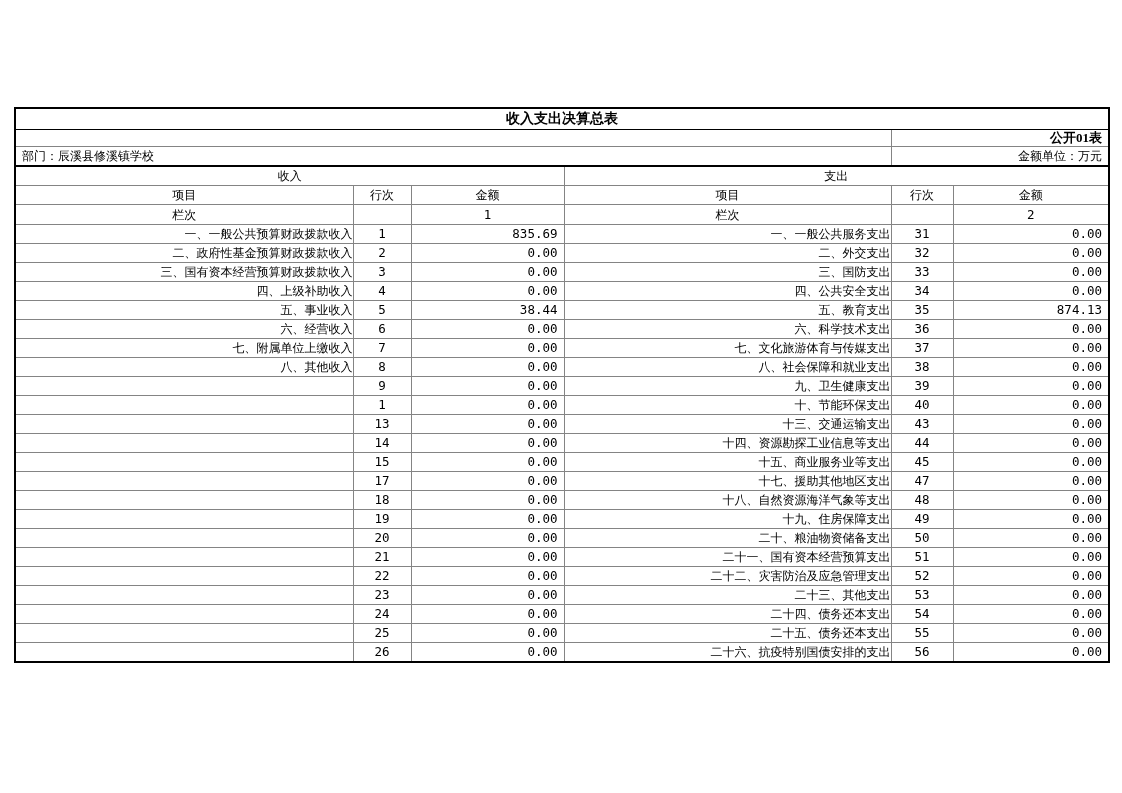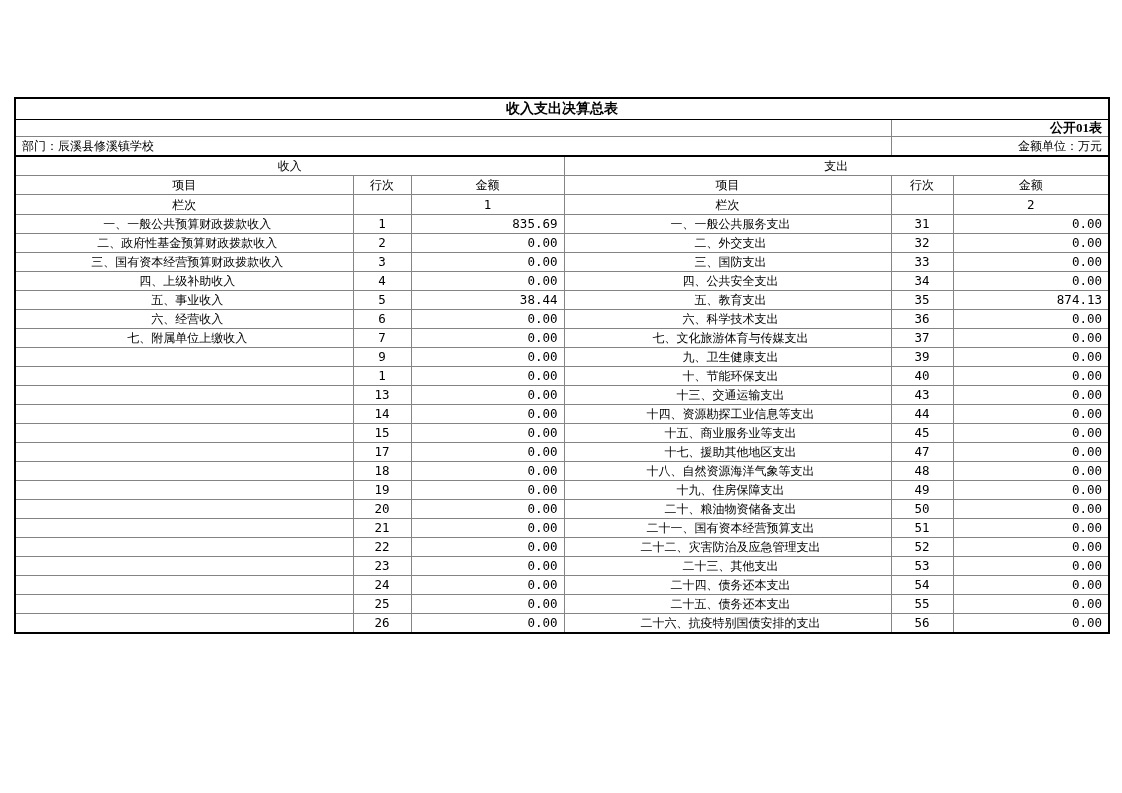--- a/index.html
+++ b/index.html
@@ -7,21 +7,21 @@
     padding: 0;
     background: #ffffff;
     width: 1122px;
     height: 793px;
     font-family: "Liberation Serif", "DejaVu Serif", serif;
     color: #000000;
   }
   .sheet-wrap {
     position: absolute;
     left: 14px;
-    top: 97px;
+    top: 107px;
   }
   table.decision-table {
     border-collapse: collapse;
     table-layout: fixed;
     width: 1094px;
     border: 2px solid #000000;
   }
   td {
     border: 1px solid #848484;
     height: 18px;
@@ -50,21 +50,21 @@
     font-size: 13px;
   }
   
   .dept-row td { border-bottom: 2px solid #000000; }
   .dept-cell { text-align: left; padding-left: 6px; }
   .unit-cell { text-align: right; padding-right: 6px; }
   
   .center { text-align: center; }
   .lanci-row td { height: 19px; }
   
-  td.item { text-align: center; padding-left: 6px; margin-left: 44px; }
+  td.item { text-align: right; padding-left: 6px; margin-left: 44px; }
   td.line {
     text-align: center;
     font-family: "DejaVu Sans Mono", "Liberation Mono", monospace;
     font-size: 12.5px;
   }
   td.amount {
     text-align: right;
     padding-right: 6px;
     font-family: "DejaVu Sans Mono", "Liberation Mono", monospace;
     font-size: 12.5px;
@@ -171,20 +171,28 @@
         </tr>
         <tr>
           <td class="item">七、附属单位上缴收入</td>
           <td class="line">7</td>
           <td class="amount">0.00</td>
           <td class="item">七、文化旅游体育与传媒支出</td>
           <td class="line">37</td>
           <td class="amount">0.00</td>
         </tr>
         <tr>
+          <td class="item">八、其他收入</td>
+          <td class="line">8</td>
+          <td class="amount">0.00</td>
+          <td class="item">八、社会保障和就业支出</td>
+          <td class="line">38</td>
+          <td class="amount">0.00</td>
+        </tr>
+        <tr>
           <td class="item"></td>
           <td class="line">9</td>
           <td class="amount">0.00</td>
           <td class="item">九、卫生健康支出</td>
           <td class="line">39</td>
           <td class="amount">0.00</td>
         </tr>
         <tr>
           <td class="item"></td>
           <td class="line">1</td>

